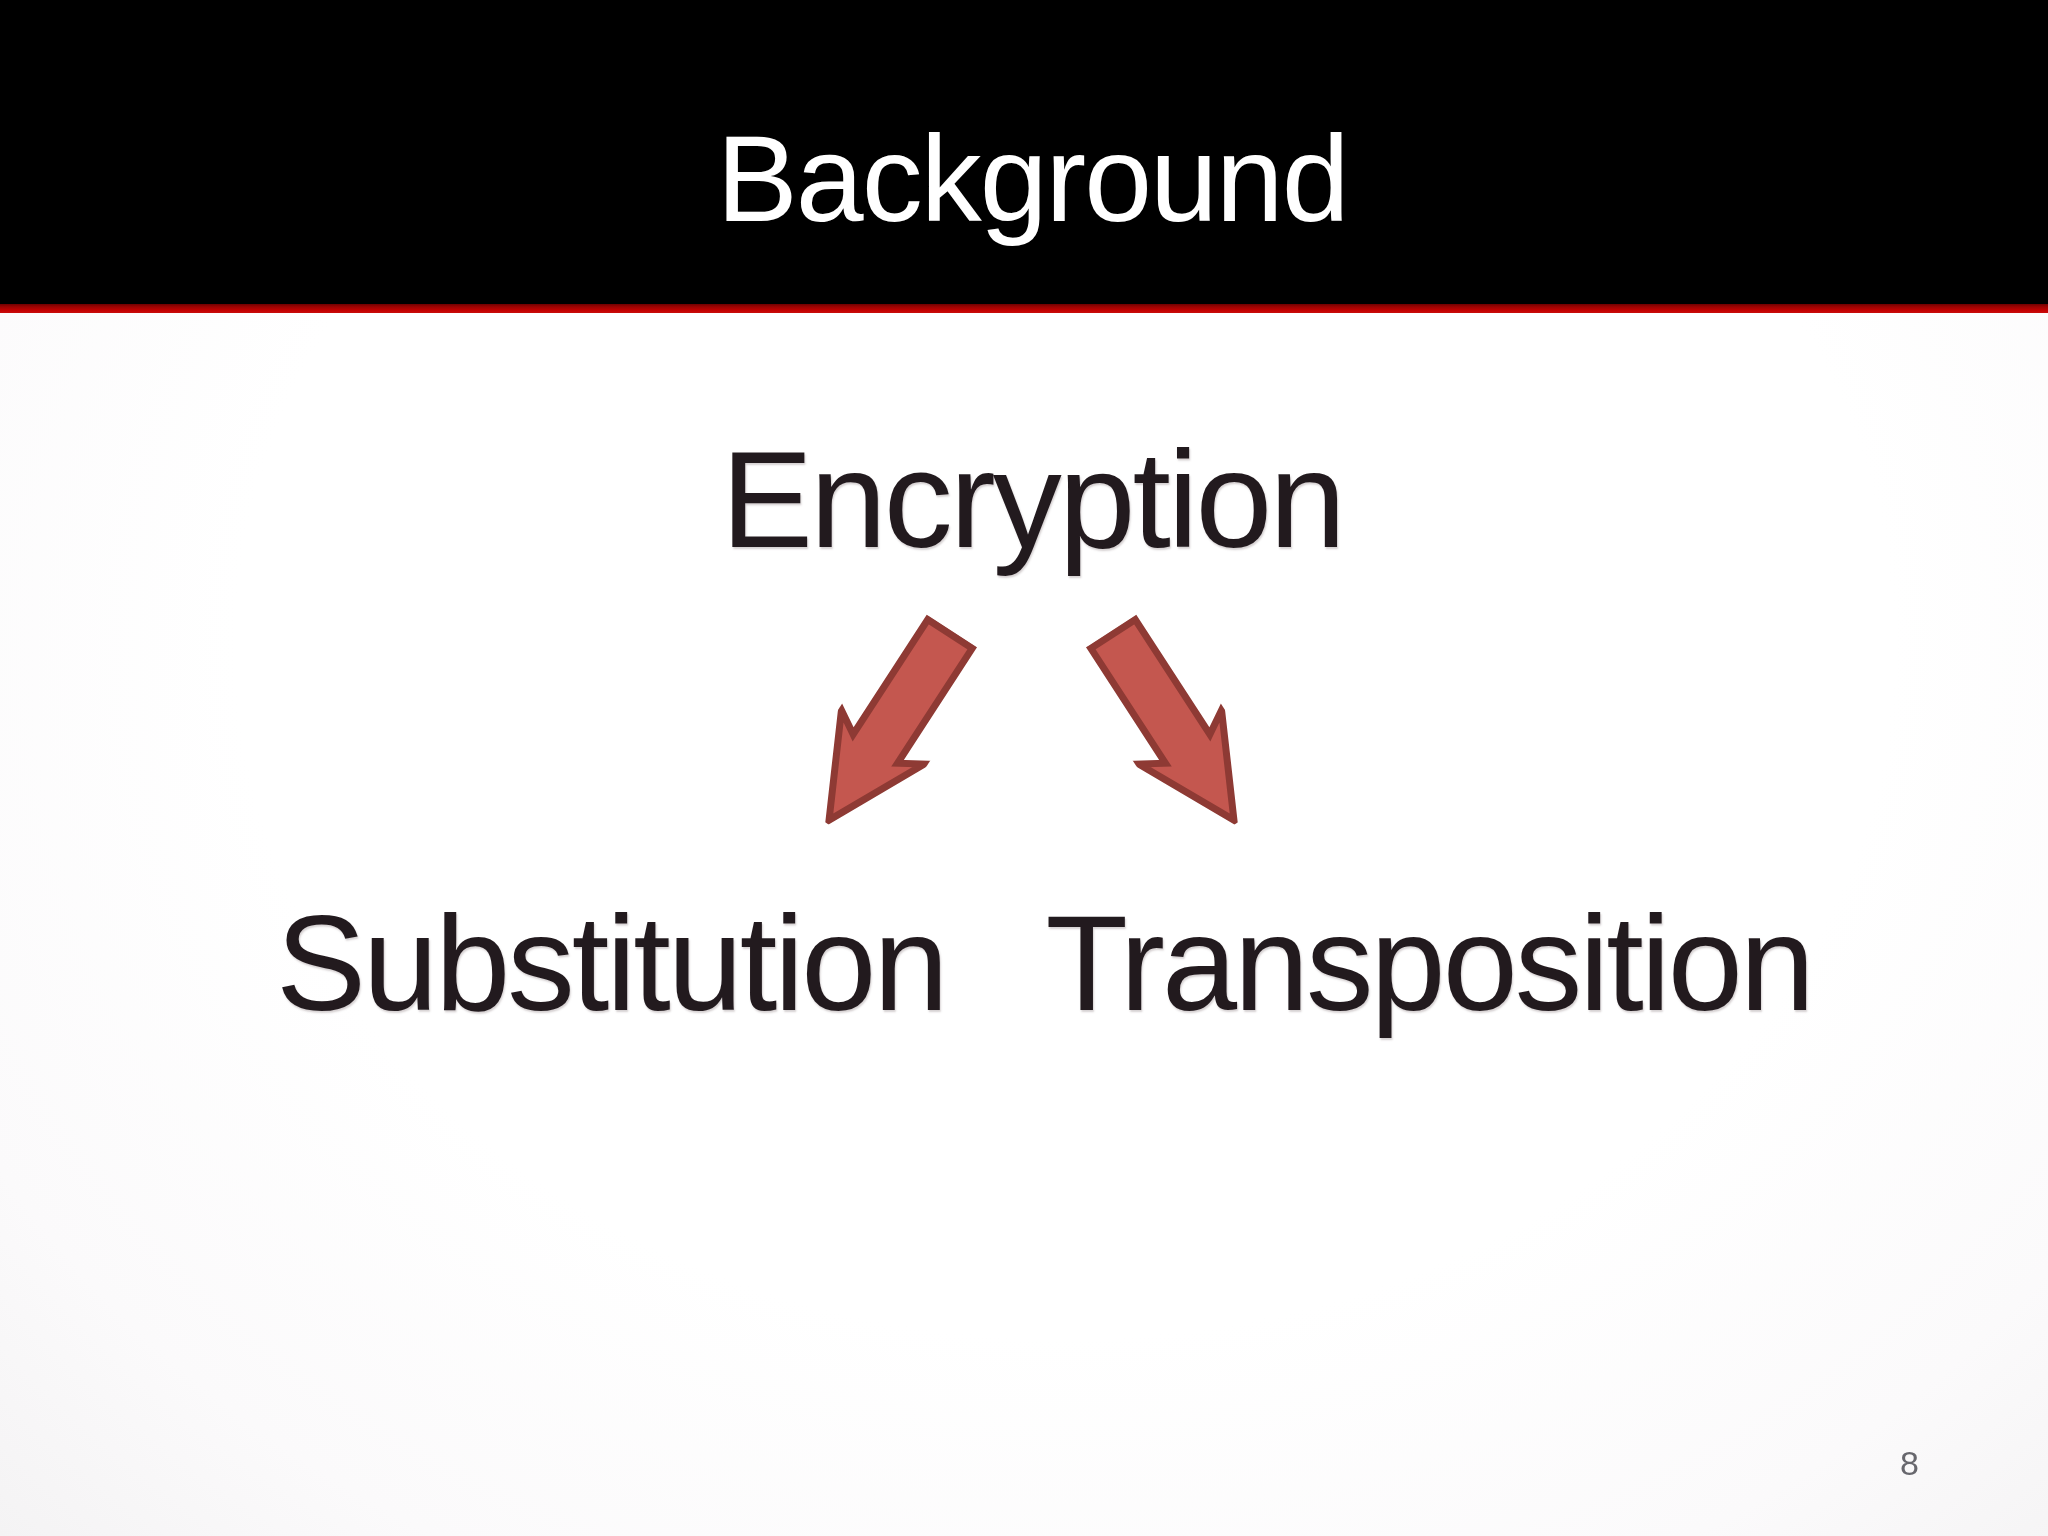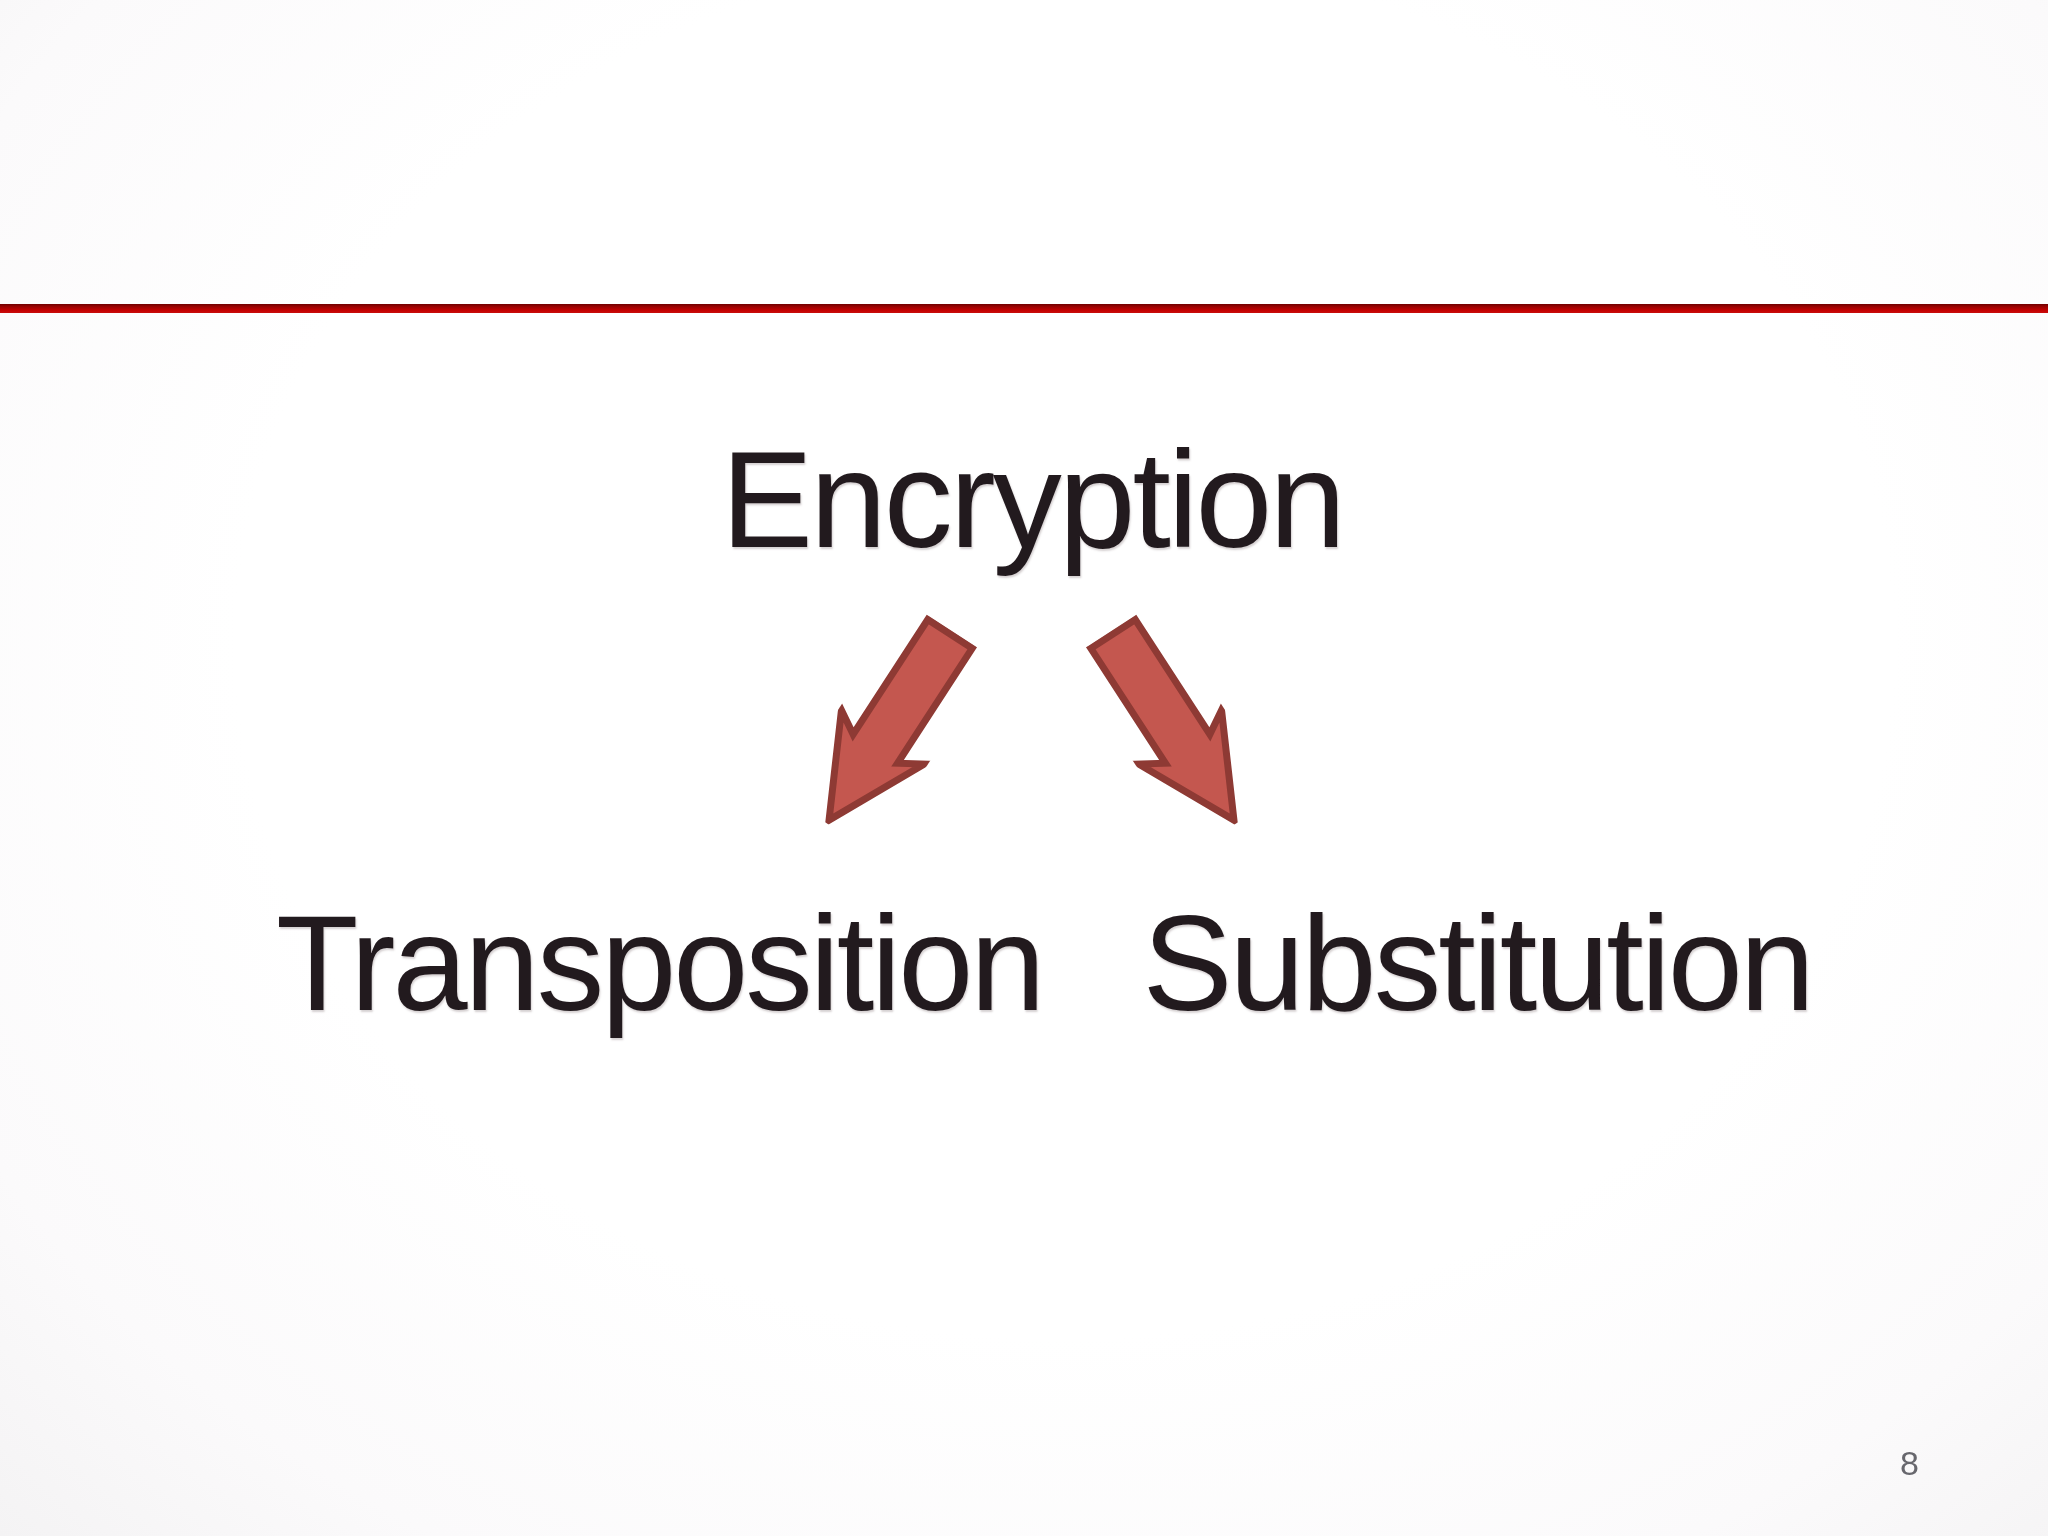--- a/index.html
+++ b/index.html
@@ -102,33 +102,36 @@
     font-size: 34px;
     line-height: 1;
     color: #67676d;
   }
 </style>
 </head>
 <body>
 
 <div class="slide">
 
+  <div class="header-band">
+    <h1 class="slide-title">Background</h1>
+  </div>
 
   <div class="red-divider"></div>
 
   <div class="encryption-label">Encryption</div>
 
   <svg class="arrow arrow-left" viewBox="0 0 105 230" aria-hidden="true">
     <polygon points="26,4 79,4 79,141 102,127 52.5,226 3,127 26,141"></polygon>
   </svg>
 
   <svg class="arrow arrow-right" viewBox="0 0 105 230" aria-hidden="true">
     <polygon points="26,4 79,4 79,141 102,127 52.5,226 3,127 26,141"></polygon>
   </svg>
 
   <div class="branch-row">
+    <span class="branch-label">Substitution</span>
     <span class="branch-label">Transposition</span>
-    <span class="branch-label">Substitution</span>
   </div>
 
   <div class="page-number">8</div>
 
 </div>
 
 </body></html>

